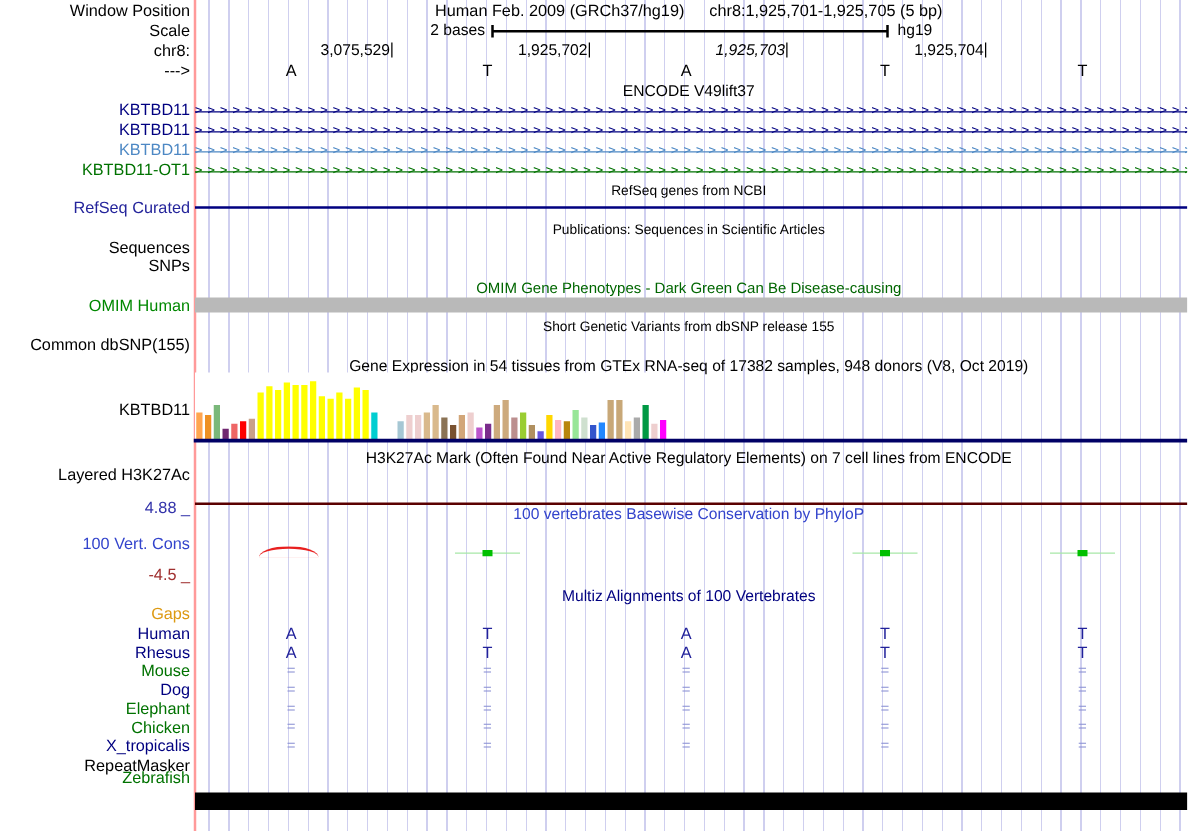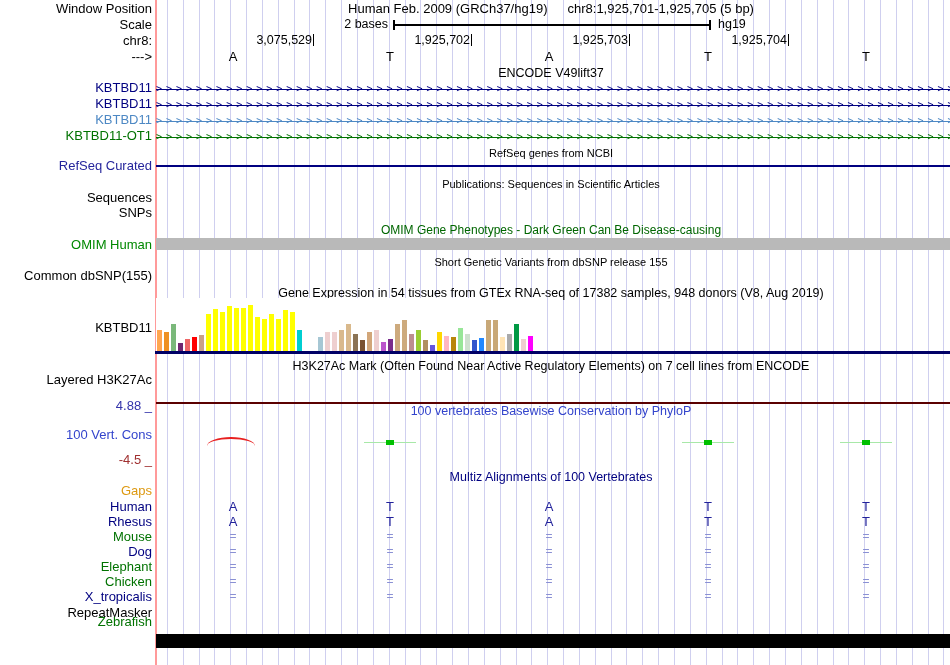--- a/index.html
+++ b/index.html
@@ -44,21 +44,21 @@
   <div style="position:absolute;left:709px;top:20px;width:1.5px;height:10px;background:#000"></div>
   <div style="position:absolute;left:718px;top:17px;font-size:12.5px">hg19</div>
 
   <div class="lbl" style="top:33px">chr8:</div>
   <div id="coords">
       <div style="position: absolute; left: 313px; top: 34px; width: 1px; height: 12px; background: rgb(0, 0, 0);"></div>
       <div class="coordnum" style="position: absolute; right: 638px; top: 33px;">3,075,529</div>
       <div style="position: absolute; left: 471px; top: 34px; width: 1px; height: 12px; background: rgb(0, 0, 0);"></div>
       <div class="coordnum" style="position: absolute; right: 480px; top: 33px;">1,925,702</div>
       <div style="position: absolute; left: 629px; top: 34px; width: 1px; height: 12px; background: rgb(0, 0, 0);"></div>
-      <div class="coordnum" style="position: absolute; right: 322px; top: 33px;">1,925,703</div>
+      <div class="coordnum" style="position: absolute; right: 322px; top: 33px; font-style: italic;">1,925,703</div>
       <div style="position: absolute; left: 788px; top: 34px; width: 1px; height: 12px; background: rgb(0, 0, 0);"></div>
       <div class="coordnum" style="position: absolute; right: 163px; top: 33px;">1,925,704</div>
     </div>
 
   <div class="lbl" style="top:49px">---&gt;</div>
   <div id="bases">
       <div class="baseletter" style="position: absolute; left: 223px; top: 49px;">A</div>
       <div class="baseletter" style="position: absolute; left: 380px; top: 49px;">T</div>
       <div class="baseletter" style="position: absolute; left: 539px; top: 49px;">A</div>
       <div class="baseletter" style="position: absolute; left: 698px; top: 49px;">T</div>
@@ -97,21 +97,21 @@
   <div class="lbl" style="top:190px">Sequences</div>
   <div class="lbl" style="top:205px">SNPs</div>
 
   <div class="ctitle" style="top:223px;font-size:12px;color:#006600">OMIM Gene Phenotypes - Dark Green Can Be Disease-causing</div>
   <div class="lbl" style="top:237px;color:#008800">OMIM Human</div>
   <div class="hline" style="top:238px;height:12px;background:#b9b9b9"></div>
 
   <div class="ctitle sm" style="top:255px">Short Genetic Variants from dbSNP release 155</div>
   <div class="lbl" style="top:268px">Common dbSNP(155)</div>
 
-  <div class="ctitle" style="top:286px">Gene Expression in 54 tissues from GTEx RNA-seq of 17382 samples, 948 donors (V8, Aug 2019)</div>
+  <div class="ctitle" style="top:286px">Gene Expression in 54 tissues from GTEx RNA-seq of 17382 samples, 948 donors (V8, Oct 2019)</div>
   <div class="gtexbg"></div>
   <div class="lbl" style="top:320px">KBTBD11</div>
   <div id="gtexbars" style="position:absolute;left:157px;top:300px;width:385px;height:52px">
       <div class="gtexbar" style="position: absolute; left: 0px; bottom: 0px; width: 5px; height: 22px; background: rgb(255, 165, 79);"></div>
       <div class="gtexbar" style="position: absolute; left: 7px; bottom: 0px; width: 5px; height: 20px; background: rgb(238, 144, 34);"></div>
       <div class="gtexbar" style="position: absolute; left: 14px; bottom: 0px; width: 5px; height: 28px; background: rgb(122, 184, 122);"></div>
       <div class="gtexbar" style="position: absolute; left: 21px; bottom: 0px; width: 5px; height: 9px; background: rgb(112, 38, 112);"></div>
       <div class="gtexbar" style="position: absolute; left: 28px; bottom: 0px; width: 5px; height: 13px; background: rgb(238, 102, 102);"></div>
       <div class="gtexbar" style="position: absolute; left: 35px; bottom: 0px; width: 5px; height: 15px; background: rgb(255, 0, 0);"></div>
       <div class="gtexbar" style="position: absolute; left: 42px; bottom: 0px; width: 5px; height: 17px; background: rgb(201, 161, 137);"></div>

